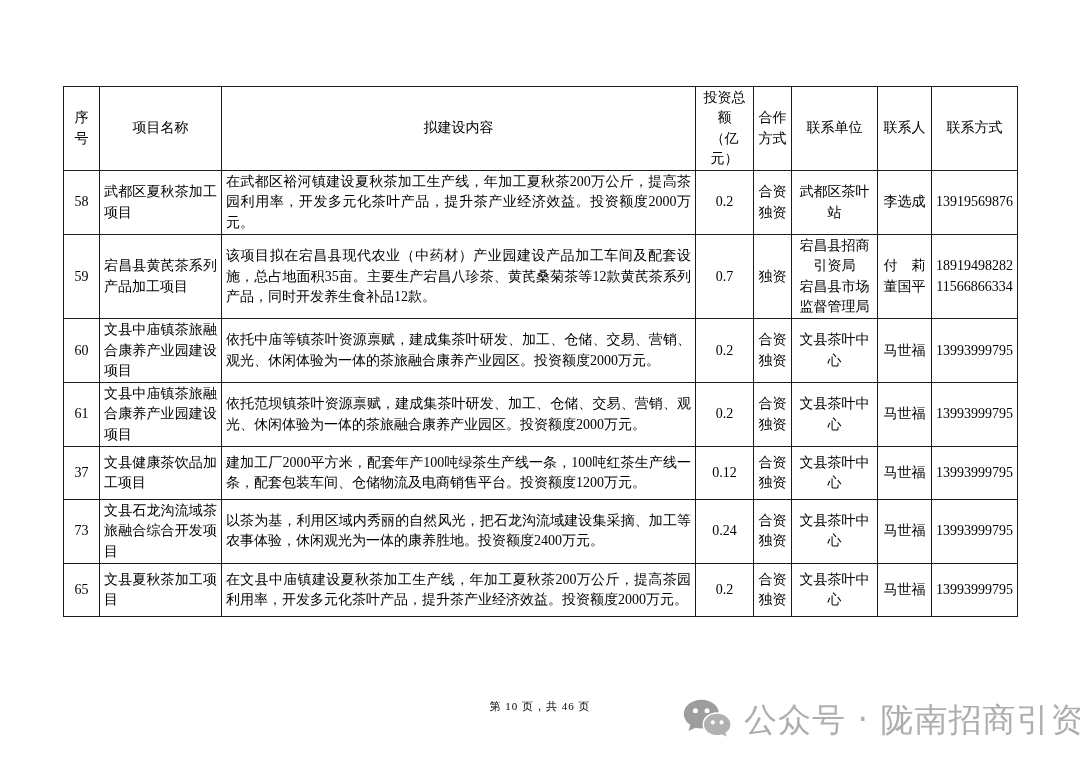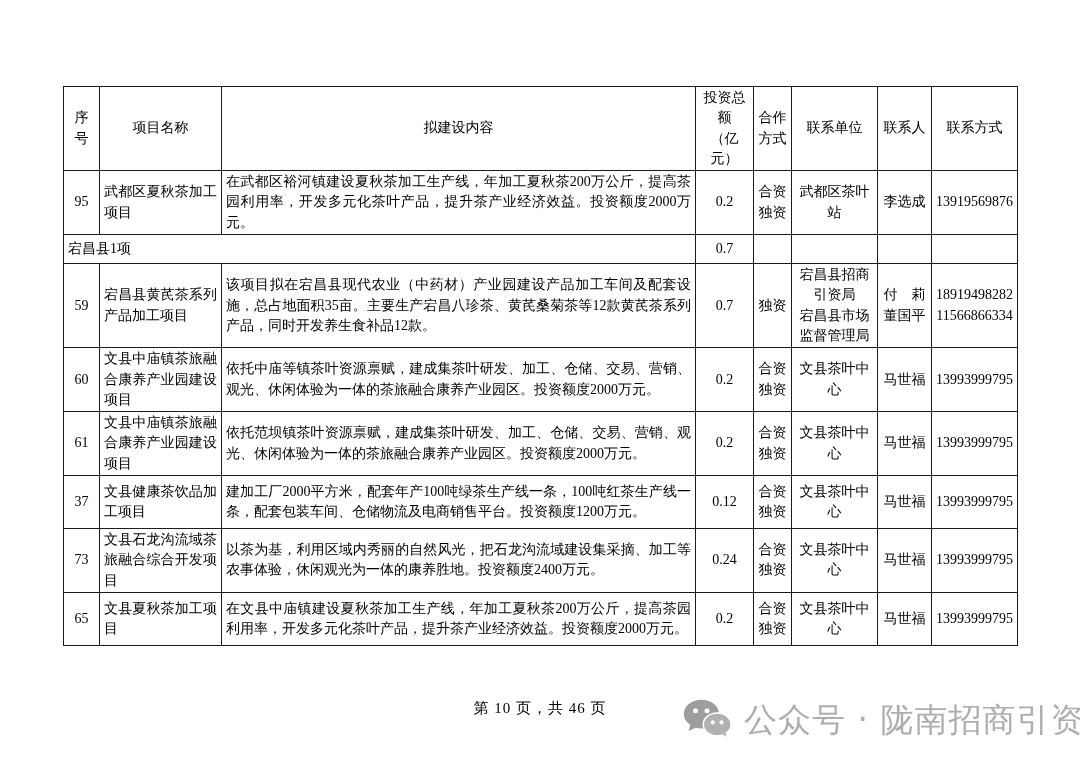--- a/index.html
+++ b/index.html
@@ -24,21 +24,21 @@
   tr.rh66>td{height:66px;}
   tr.rh50>td{height:50px;}
   .t-center{text-align:center;}
   .cell-name{text-align:justify;font-size:12.5px;padding:1px 4px;line-height:1.6;}
   .cell-content{text-align:justify;font-size:13.5px;padding:1px 6px 1px 5px;line-height:1.55;}
   .pre{white-space:pre-line;}
   .cell-section{text-align:left;padding-left:4px;font-size:14px;}
   .header-cell{text-align:center;white-space:pre-line;line-height:1.35;margin-top:29px;}
   .page-footer{
     position:absolute;top:699px;left:0;width:1080px;text-align:center;
-    font-size:15px;letter-spacing:1px;
+    font-size:11px;letter-spacing:1px;
   }
   .watermark{
     position:absolute;left:682px;top:694px;height:52px;
     display:flex;align-items:center;gap:12px;
   }
   .watermark-text{
     font-family:"DejaVu Sans","Liberation Sans",sans-serif;
     font-size:33px;color:#aeaeae;letter-spacing:1px;white-space:nowrap;
   }
   .wechat-icon{display:block;}
@@ -66,39 +66,31 @@
 （亿元）</th>
     <th class="header-cell">合作
 方式</th>
     <th class="header-cell">联系单位</th>
     <th class="header-cell">联系人</th>
     <th class="header-cell">联系方式</th>
   </tr>
 
 
   <tr class="rh46">
-    <td class="t-center">95</td>
+    <td class="t-center">58</td>
     <td class="cell-name">武都区夏秋茶加工项目</td>
     <td class="cell-content">在武都区裕河镇建设夏秋茶加工生产线，年加工夏秋茶200万公斤，提高茶园利用率，开发多元化茶叶产品，提升茶产业经济效益。投资额度2000万元。</td>
     <td class="t-center">0.2</td>
     <td class="t-center pre">合资
 独资</td>
     <td class="t-center pre">武都区茶叶站</td>
     <td class="t-center pre">李选成</td>
     <td class="t-center pre">13919569876</td>
   </tr>
 
-  <tr class="rh26">
-    <td colspan="3" class="cell-section">宕昌县1项</td>
-    <td class="t-center">0.7</td>
-    <td></td>
-    <td></td>
-    <td></td>
-    <td></td>
-  </tr>
 
   <tr class="rh66">
     <td class="t-center">59</td>
     <td class="cell-name">宕昌县黄芪茶系列产品加工项目</td>
     <td class="cell-content">该项目拟在宕昌县现代农业（中药材）产业园建设产品加工车间及配套设施，总占地面积35亩。主要生产宕昌八珍茶、黄芪桑菊茶等12款黄芪茶系列产品，同时开发养生食补品12款。</td>
     <td class="t-center">0.7</td>
     <td class="t-center pre">独资</td>
     <td class="t-center pre">宕昌县招商引资局
 宕昌县市场监督管理局</td>
     <td class="t-center pre">付　莉

